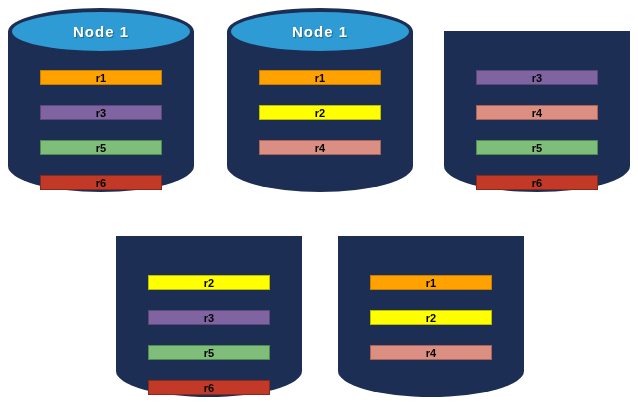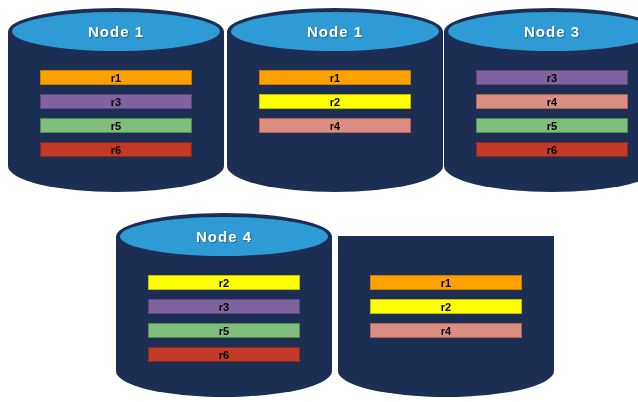--- a/index.html
+++ b/index.html
@@ -12,21 +12,20 @@
     position: relative;
     width: 638px;
     height: 402px;
     background: #ffffff;
     overflow: hidden;
   }
   .node {
     position: absolute;
     width: 186px;
     height: 184px;
-    padding-left: 30px;
   }
   .cyl-body {
     position: absolute;
     top: 23px;
     left: 0;
     right: 0;
     bottom: 0;
     background: var(--body-color, #1c2e54);
     border-radius: 0 0 50% 50% / 0 0 26px 26px;
   }
@@ -53,21 +52,21 @@
     text-shadow: 1px 1px 1px rgba(0,0,0,0.35);
   }
   .bars {
     position: absolute;
     top: 62px;
     left: 32px;
     right: 32px;
     z-index: 3;
     display: flex;
     flex-direction: column;
-    gap: 9px;
+    gap: 20px;
   }
   .bar {
     height: 15px;
     line-height: 15px;
     box-sizing: border-box;
     border: 1px solid rgba(0,0,0,0.45);
     text-align: center;
     font-size: 11px;
     font-weight: bold;
     color: #000000;
@@ -104,36 +103,30 @@
     </div>
     <div class="bars">
         <div class="bar" style="background: rgb(255, 162, 0); border-color: rgb(200, 126, 0); color: rgb(0, 0, 0);">r1</div>
         <div class="bar" style="background: rgb(255, 255, 0); border-color: rgb(189, 189, 0); color: rgb(0, 0, 0);">r2</div>
         <div class="bar" style="background: rgb(219, 143, 130); border-color: rgb(170, 100, 86); color: rgb(0, 0, 0);">r4</div>
       </div>
   </div>
 
   <div class="node node-pos-2">
     <div class="cyl-body"></div>
-    <div class="cyl-top">
-      <span class="node-title">Node 3</span>
-    </div>
     <div class="bars">
         <div class="bar" style="background: rgb(128, 100, 162); border-color: rgb(93, 71, 124); color: rgb(0, 0, 0);">r3</div>
         <div class="bar" style="background: rgb(219, 143, 130); border-color: rgb(170, 100, 86); color: rgb(0, 0, 0);">r4</div>
         <div class="bar" style="background: rgb(127, 189, 122); border-color: rgb(79, 140, 75); color: rgb(0, 0, 0);">r5</div>
         <div class="bar" style="background: rgb(194, 58, 39); border-color: rgb(140, 40, 26); color: rgb(0, 0, 0);">r6</div>
       </div>
   </div>
 
   <div class="node node-pos-3">
     <div class="cyl-body"></div>
-    <div class="cyl-top">
-      <span class="node-title">Node 4</span>
-    </div>
     <div class="bars">
         <div class="bar" style="background: rgb(255, 255, 0); border-color: rgb(189, 189, 0); color: rgb(0, 0, 0);">r2</div>
         <div class="bar" style="background: rgb(128, 100, 162); border-color: rgb(93, 71, 124); color: rgb(0, 0, 0);">r3</div>
         <div class="bar" style="background: rgb(127, 189, 122); border-color: rgb(79, 140, 75); color: rgb(0, 0, 0);">r5</div>
         <div class="bar" style="background: rgb(194, 58, 39); border-color: rgb(140, 40, 26); color: rgb(0, 0, 0);">r6</div>
       </div>
   </div>
 
   <div class="node node-pos-4">
     <div class="cyl-body"></div>

